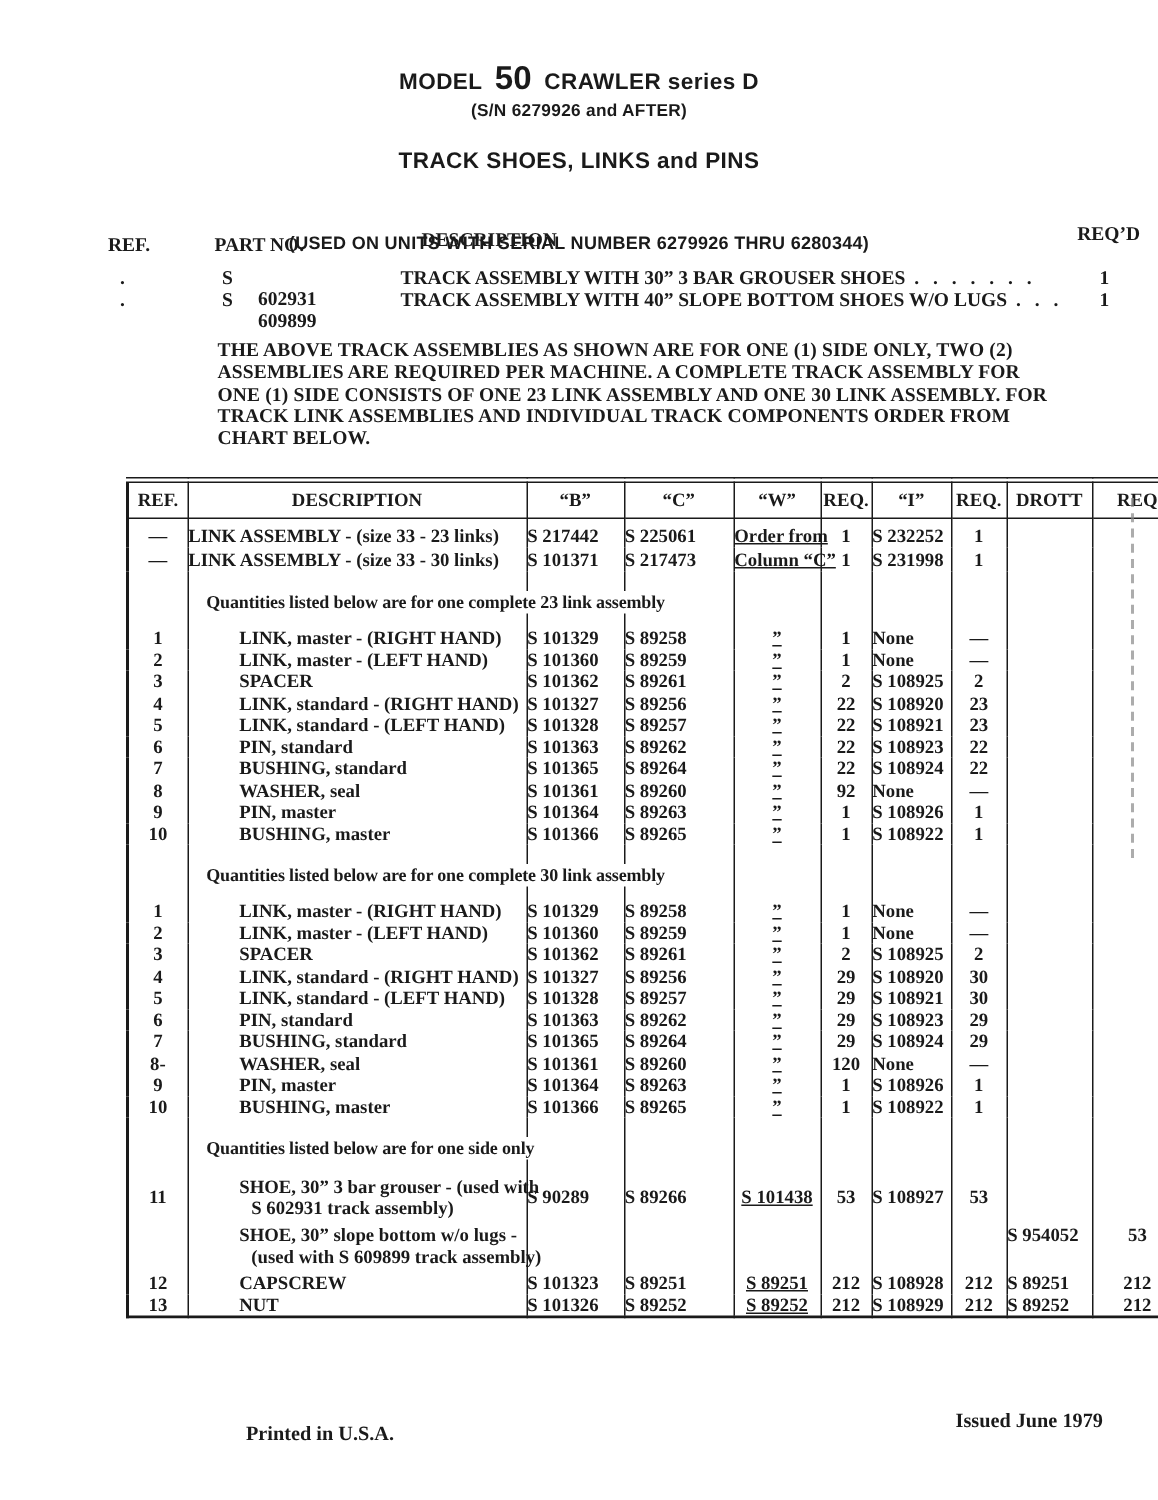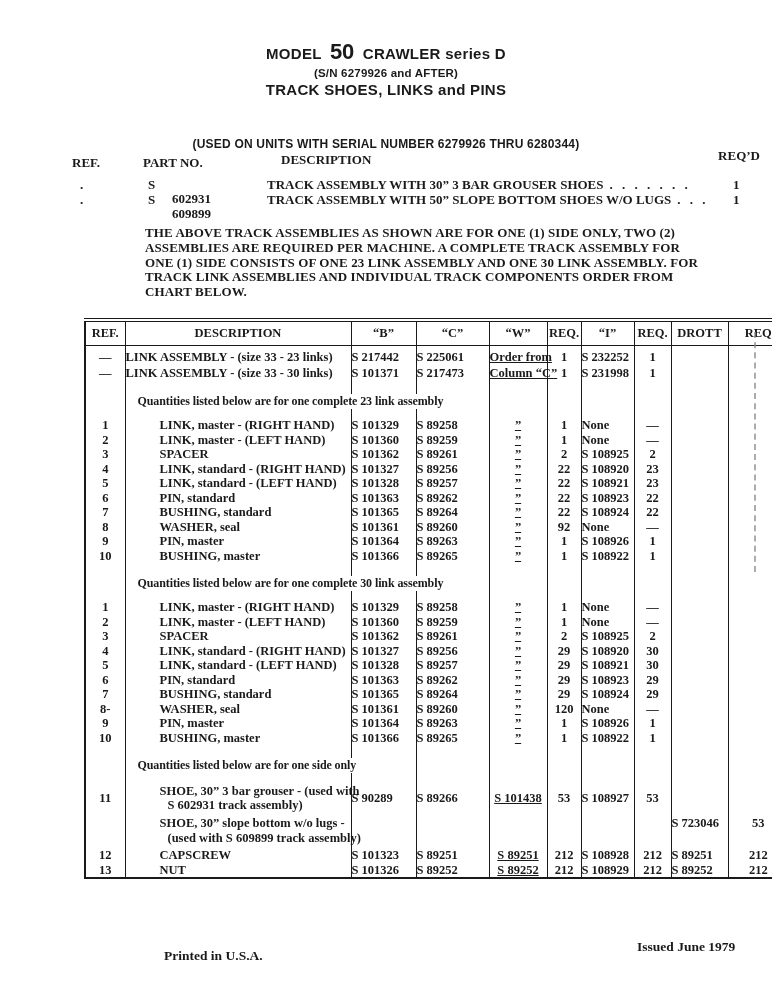--- a/index.html
+++ b/index.html
@@ -7,21 +7,21 @@
     position:relative;width:772px;height:1000px;background:#fff;
     font-family:"Liberation Serif",serif;font-weight:700;color:#1a1a1a;
     overflow:hidden;margin:0 auto;
   }
   
   .doc-header{position:absolute;top:40px;left:0;width:100%;text-align:center;
     font-family:"Liberation Sans",sans-serif;font-weight:700;}
   .model-line{line-height:24px;font-size:15px;letter-spacing:.3px;}
   .model-line .big{font-size:22px;letter-spacing:0;padding:0 4px;}
   .serial-line{font-size:11.5px;line-height:15px;letter-spacing:.2px;}
-  .doc-title{font-size:15px;line-height:18px;letter-spacing:.3px;}
+  .doc-title{margin-top:17px;font-size:15px;line-height:18px;letter-spacing:.3px;}
   .doc-subtitle{font-size:12px;line-height:15px;letter-spacing:.2px;margin-top:38px;}
   
   .assembly{position:absolute;top:148px;left:70px;width:690px;font-size:13px;}
   .al-head{position:relative;height:30px;}
   .al-h-ref{position:absolute;left:2px;top:7px;}
   .al-h-part{position:absolute;left:73px;top:7px;}
   .al-h-desc{position:absolute;left:211px;top:4px;}
   .al-h-reqd{position:absolute;right:0px;top:0px;text-align:center;}
   .al-row{position:relative;height:14.5px;line-height:14.5px;white-space:nowrap;}
   .al-ref{position:absolute;left:10px;}
@@ -93,21 +93,21 @@
       <span class="al-ref">.</span>
       <span class="al-pp">S</span>
       <span class="al-pn">602931</span>
       <span class="al-desc"><span>TRACK ASSEMBLY WITH 30” 3 BAR GROUSER SHOES</span><span class="al-leader">. . . . . . .</span></span>
       <span class="al-qty">1</span>
     </div>
     <div class="al-row">
       <span class="al-ref">.</span>
       <span class="al-pp">S</span>
       <span class="al-pn">609899</span>
-      <span class="al-desc"><span>TRACK ASSEMBLY WITH 50” SLOPE BOTTOM SHOES W/O LUGS</span><span class="al-leader">. . .</span></span>
+      <span class="al-desc"><span>TRACK ASSEMBLY WITH 40” SLOPE BOTTOM SHOES W/O LUGS</span><span class="al-leader">. . .</span></span>
       <span class="al-qty">1</span>
     </div>
   </div>
 
   <div class="note">THE ABOVE TRACK ASSEMBLIES AS SHOWN ARE FOR ONE (1) SIDE ONLY, TWO (2) ASSEMBLIES ARE REQUIRED PER MACHINE.  A COMPLETE TRACK ASSEMBLY FOR ONE (1) SIDE CONSISTS OF ONE 23 LINK ASSEMBLY AND ONE 30 LINK ASSEMBLY.  FOR TRACK LINK ASSEMBLIES AND INDIVIDUAL TRACK COMPONENTS ORDER FROM CHART BELOW.</div>
 
   <div class="table-wrap">
     <table class="parts">
       <colgroup>
         <col style="width:40px">
@@ -506,21 +506,21 @@
             <td class="c-desc">
               <div class="desc-line">SHOE, 30” slope bottom w/o lugs -</div>
               <div class="desc-line desc-cont">(used with S 609899 track assembly)</div>
             </td>
             <td class="c-b"></td>
             <td class="c-c"></td>
             <td class="c-w"></td>
             <td class="c-req1"></td>
             <td class="c-i"></td>
             <td class="c-req2"></td>
-            <td class="c-drott">S 723046</td>
+            <td class="c-drott">S 954052</td>
             <td class="c-req3">53</td>
           </tr>
           <tr class="item">
             <td class="c-ref">12</td>
             <td class="c-desc">
               <div class="desc-line">CAPSCREW</div>
             </td>
             <td class="c-b">S 101323</td>
             <td class="c-c">S 89251</td>
             <td class="c-w">S 89251</td>

